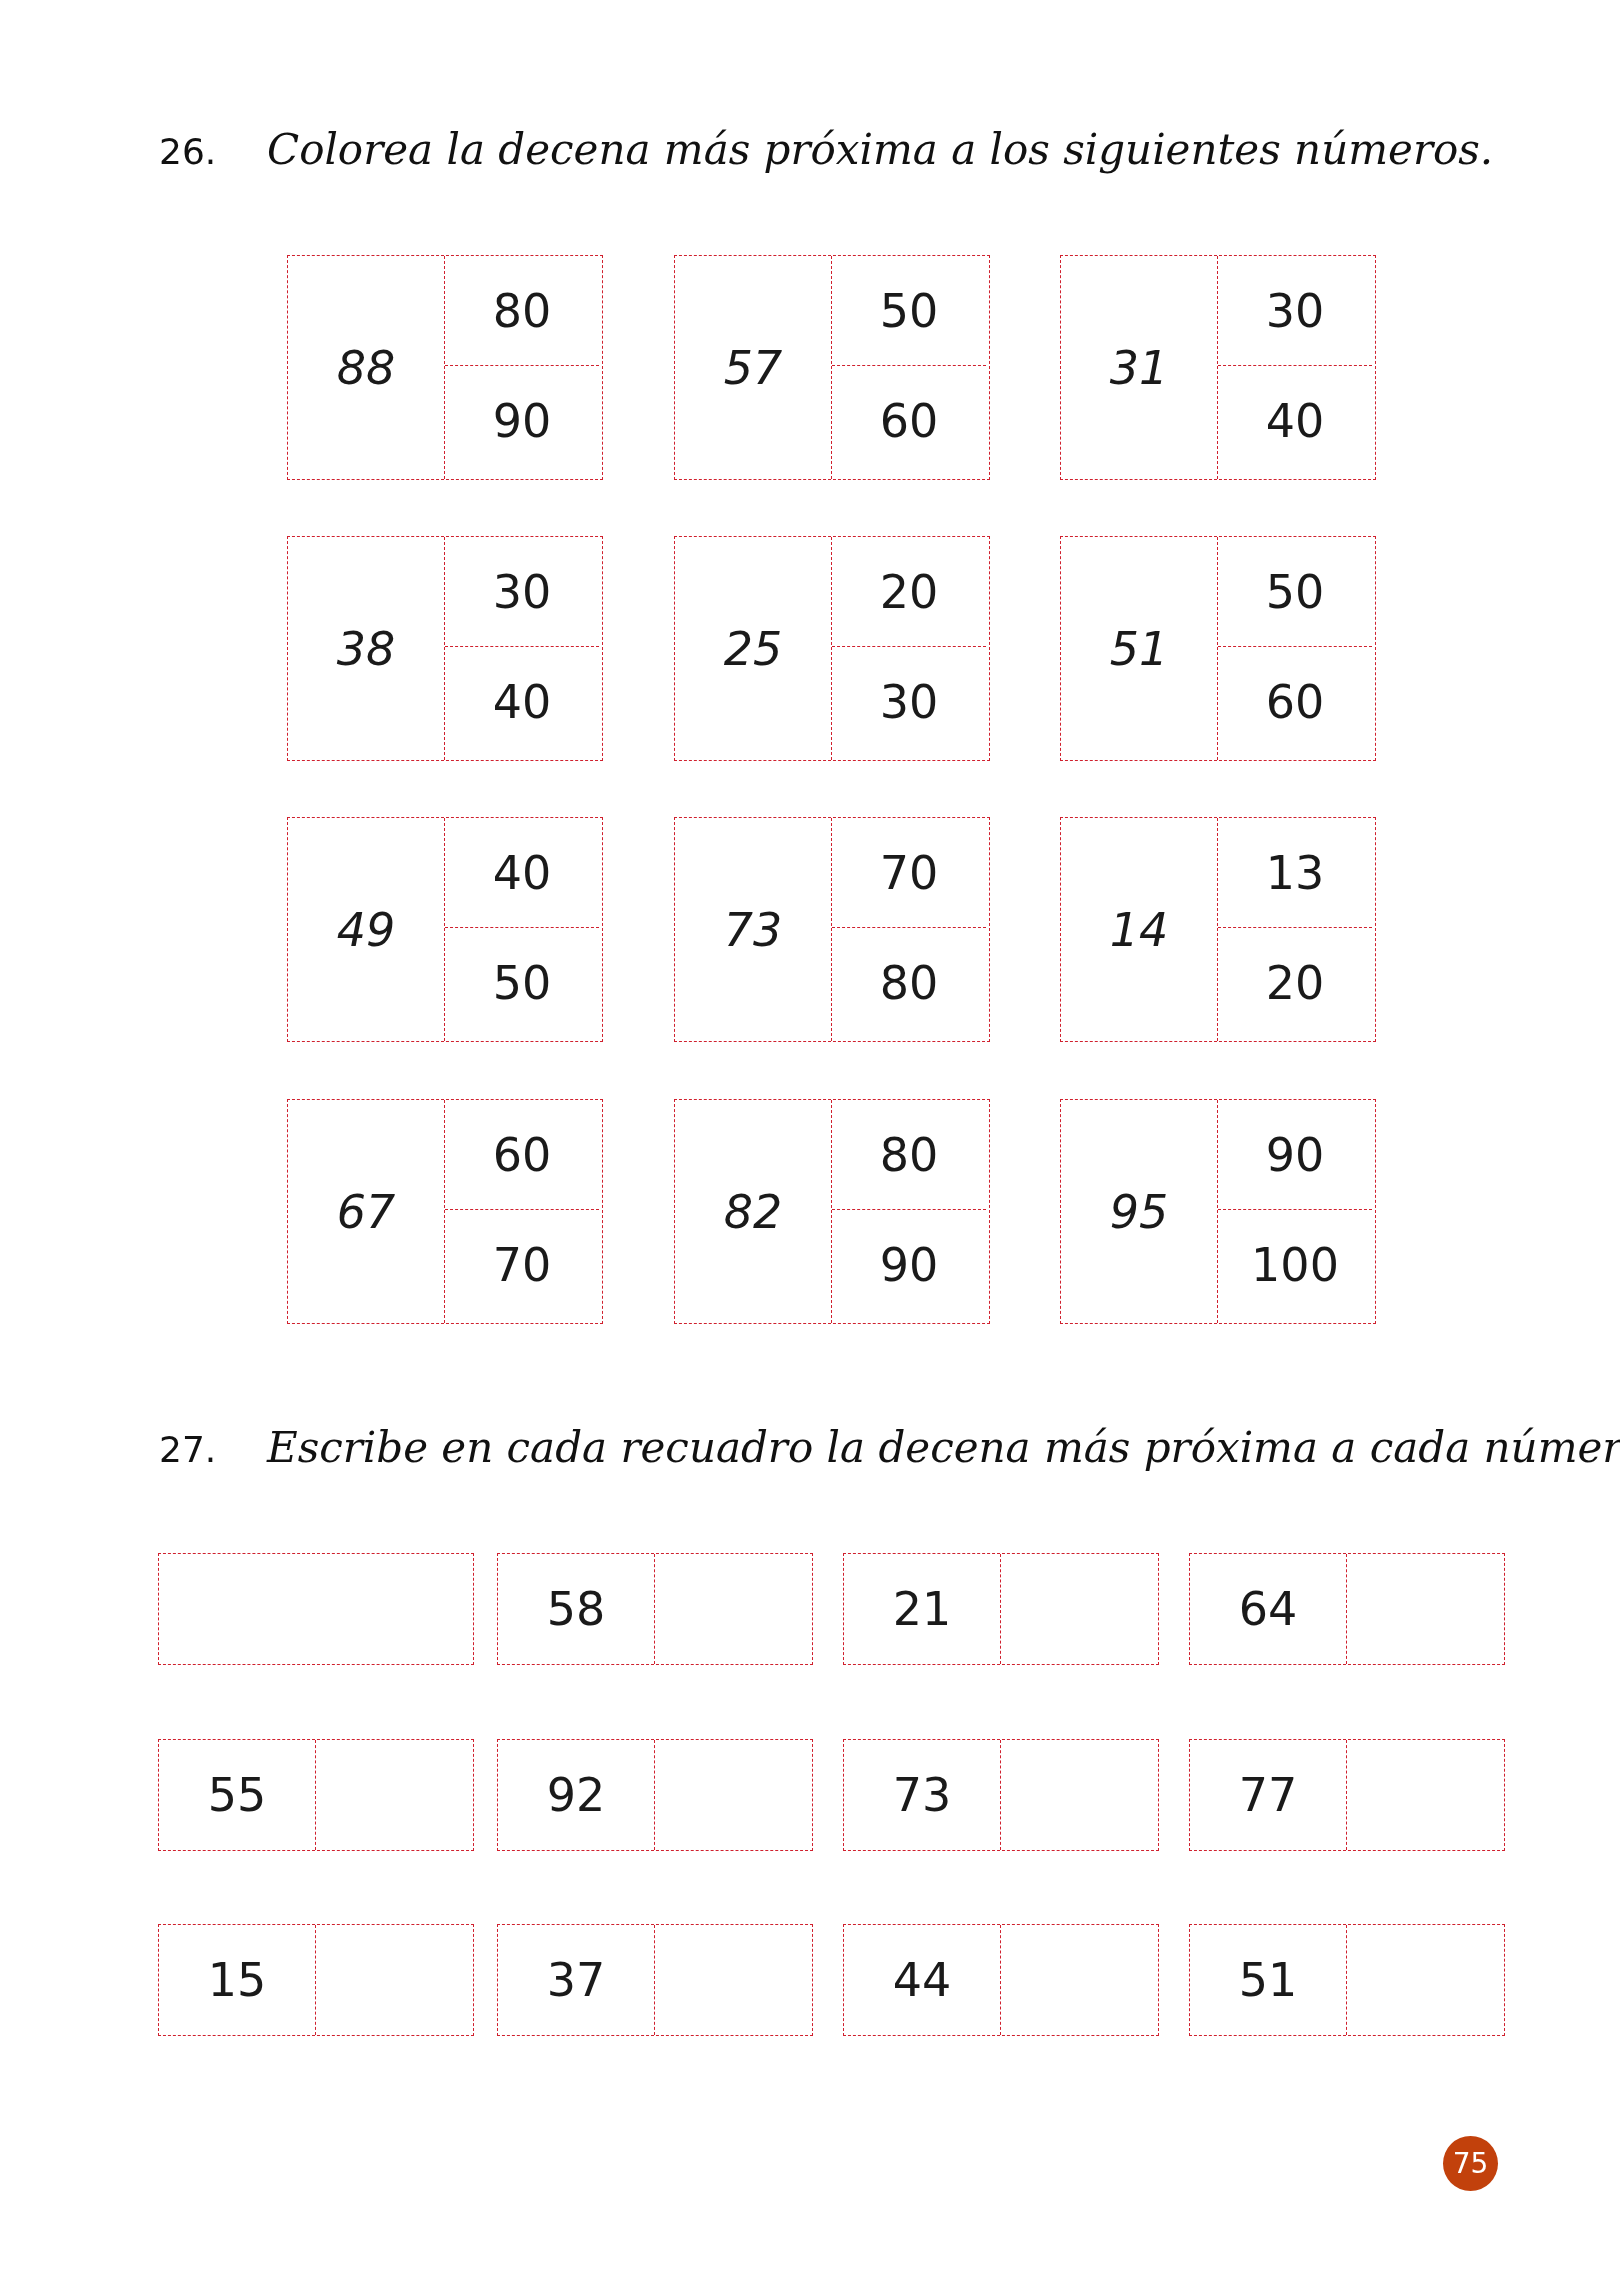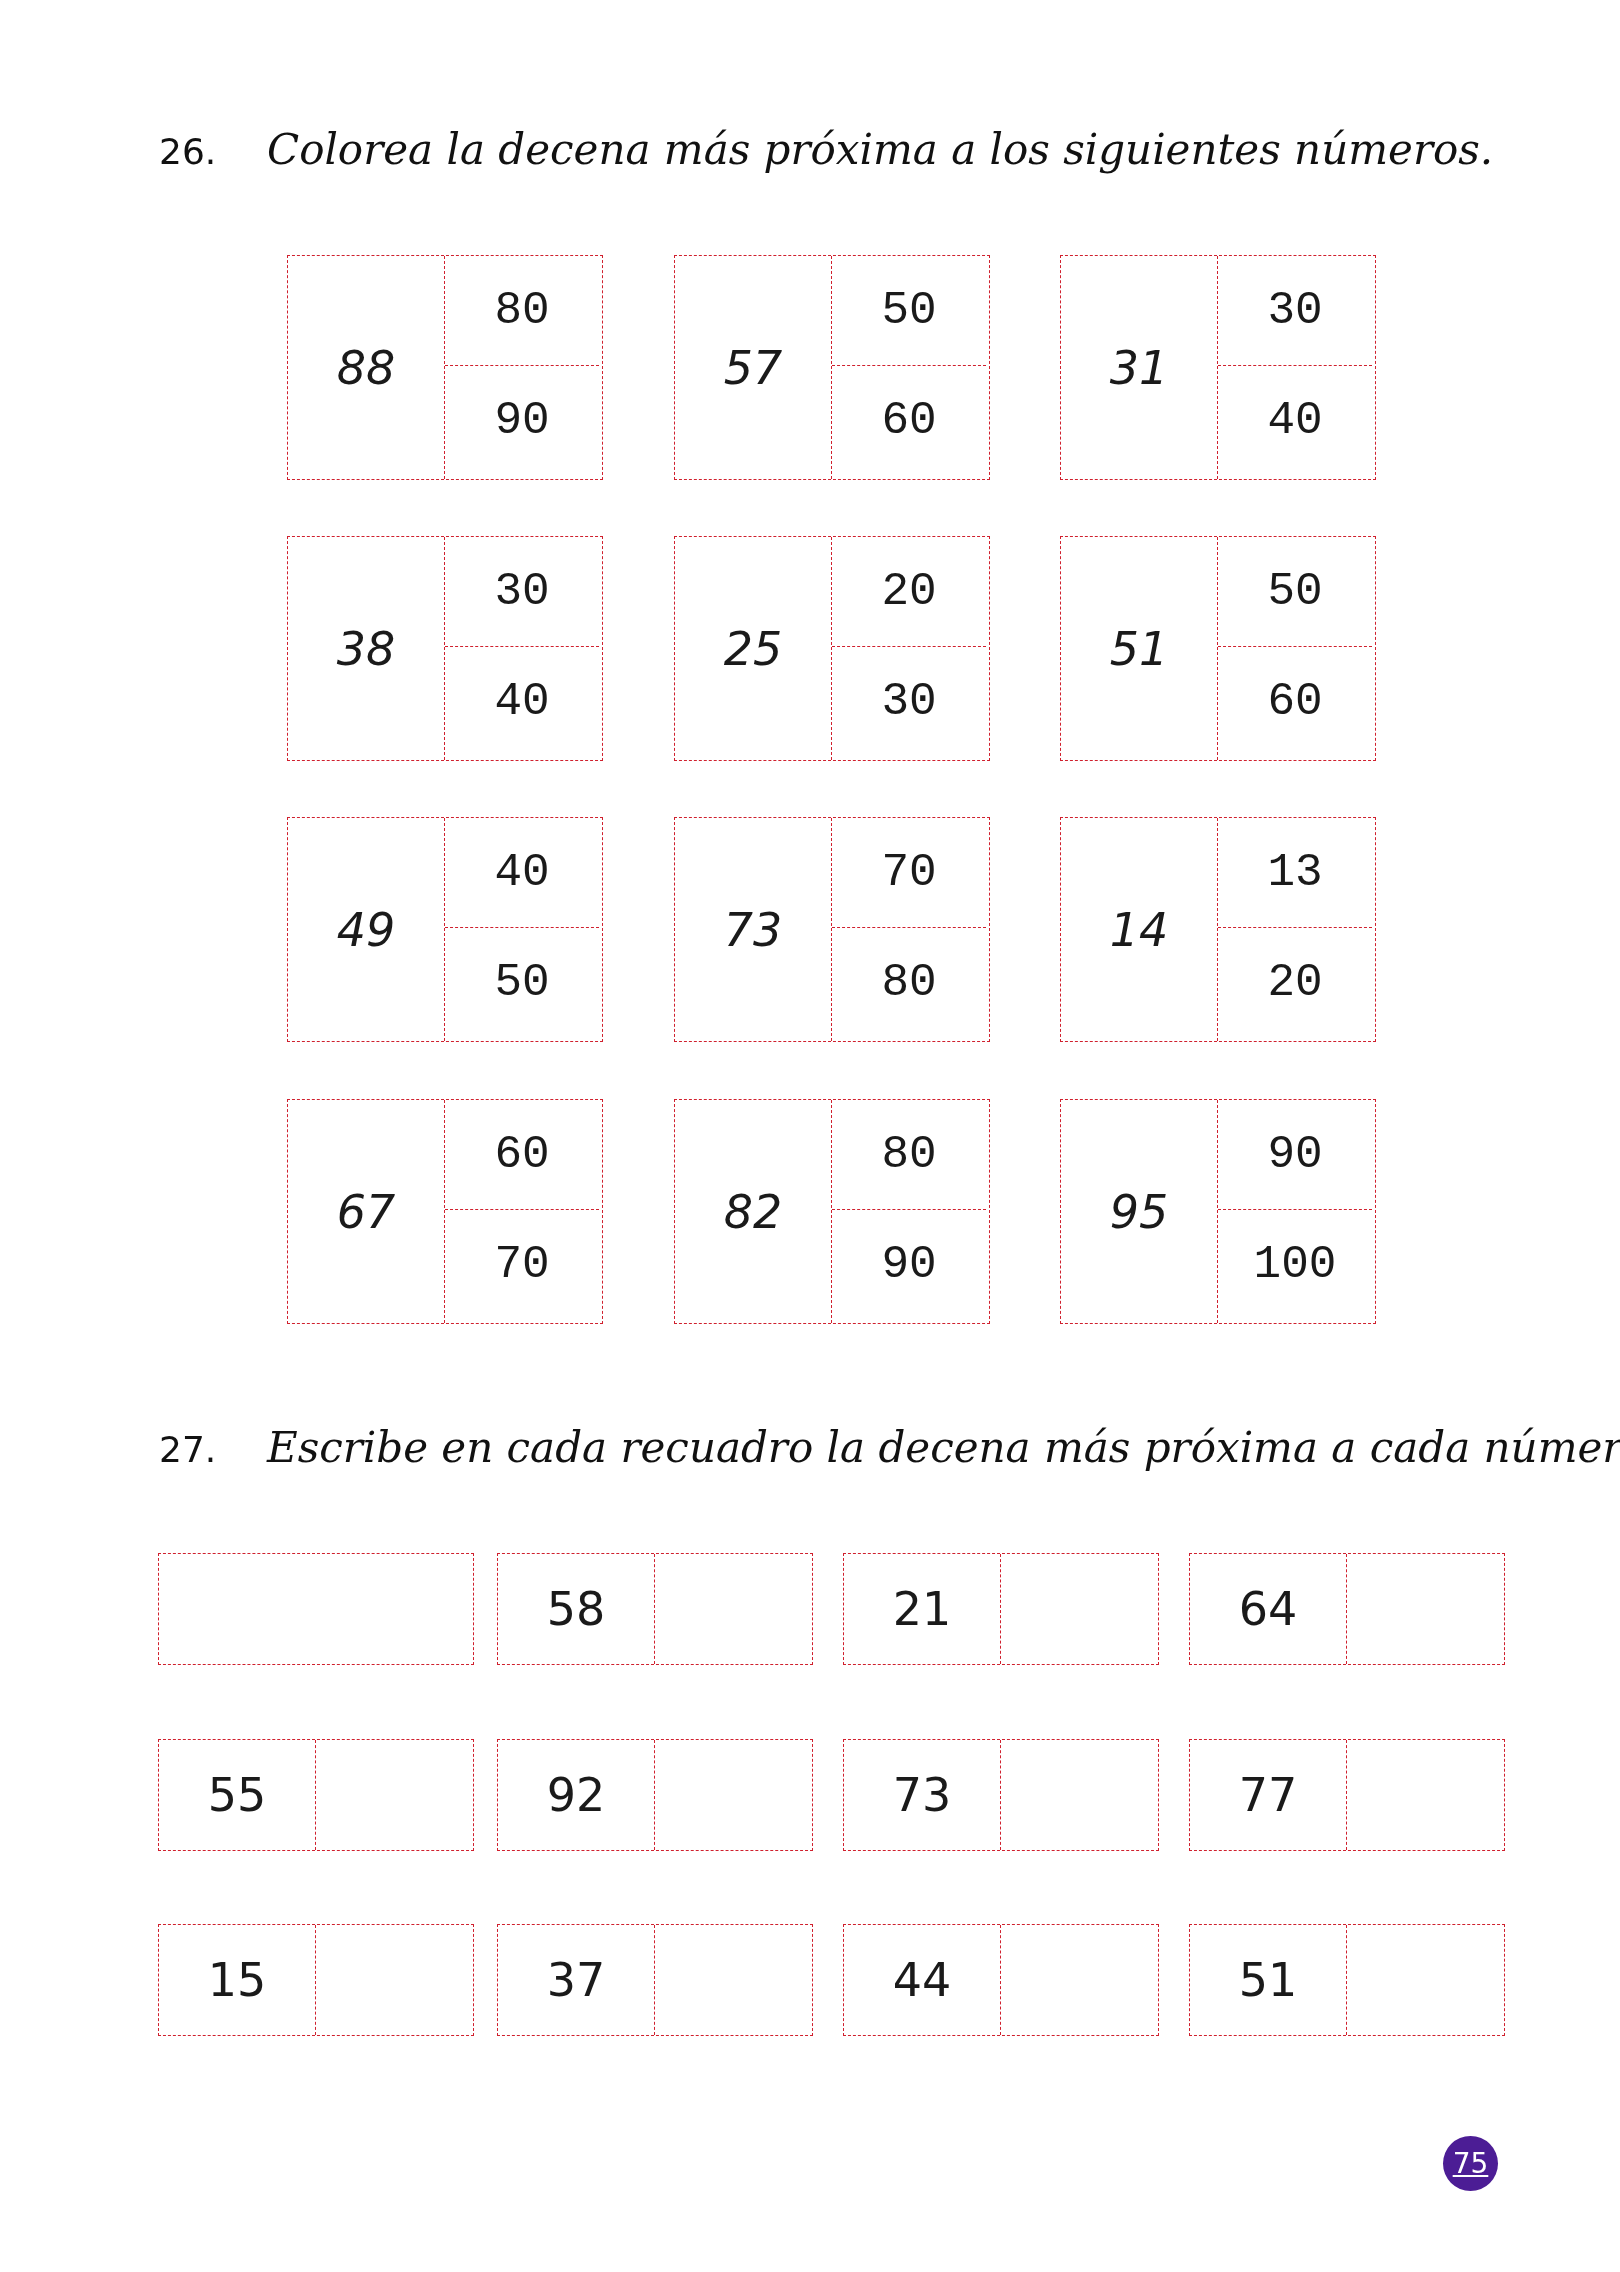--- a/index.html
+++ b/index.html
@@ -10,32 +10,32 @@
   .ex-num { display:inline-block; width:108px; font-family:"DejaVu Sans", sans-serif; font-style:normal; font-size:36px; }
   #title26 { top:124px; }
   #title27 { top:1422px; }
 
   .choice-box { position:absolute; width:316px; height:225px; box-sizing:border-box;
          border:1.9px dashed #d0202e; }
   .choice-box .main-cell { position:absolute; left:0; top:0; width:157px; height:100%; box-sizing:border-box;
          border-right:1.9px dashed #d0202e; display:flex; align-items:center; justify-content:center;
          font-size:46px; font-weight:300;font-style:italic; }
   .choice-box .opt { position:absolute; left:157px; width:154px; height:110px; display:flex; align-items:center;
-         justify-content:center; font-size:46px; box-sizing:border-box; cursor:pointer;font-family:Liberation Mono, monospace; }
+         justify-content:center; font-size:46px; box-sizing:border-box; cursor:pointer; }
   .choice-box .opt.top { top:0; border-bottom:1.9px dashed #d0202e; }
   .choice-box .opt.bottom { top:110px; }
 
   .write-box { position:absolute; width:316px; height:112px; box-sizing:border-box; border:1.9px dashed #d0202e; }
   .write-box .num-cell { position:absolute; left:0; top:0; width:157px; height:100%; box-sizing:border-box;
          border-right:1.9px dashed #d0202e; display:flex; align-items:center; justify-content:center; font-size:46px; }
   .write-box .answer-cell { position:absolute; left:157px; top:0; width:154px; height:100%; border:none; outline:none;
          background:transparent; font-size:46px; text-align:center; font-family:"DejaVu Sans", sans-serif; padding:0; }
 
   .page-badge { position:absolute; left:1443px; top:2136px; width:55px; height:55px; border-radius:50%;
-         background:#4c1d95; color:#fff; display:flex; align-items:center; justify-content:center; font-size:28px;text-decoration:underline; }
+         background:#c2410c; color:#fff; display:flex; align-items:center; justify-content:center; font-size:28px; }
 </style>
 </head>
 <body>
 
 <div class="exercise-title" id="title26">
   <span class="ex-num">26.</span><span>Colorea la decena más próxima a los siguientes números.</span>
 </div>
 
 <div id="grid26">
     <div class="choice-box" style="left: 287px; top: 255px;">

